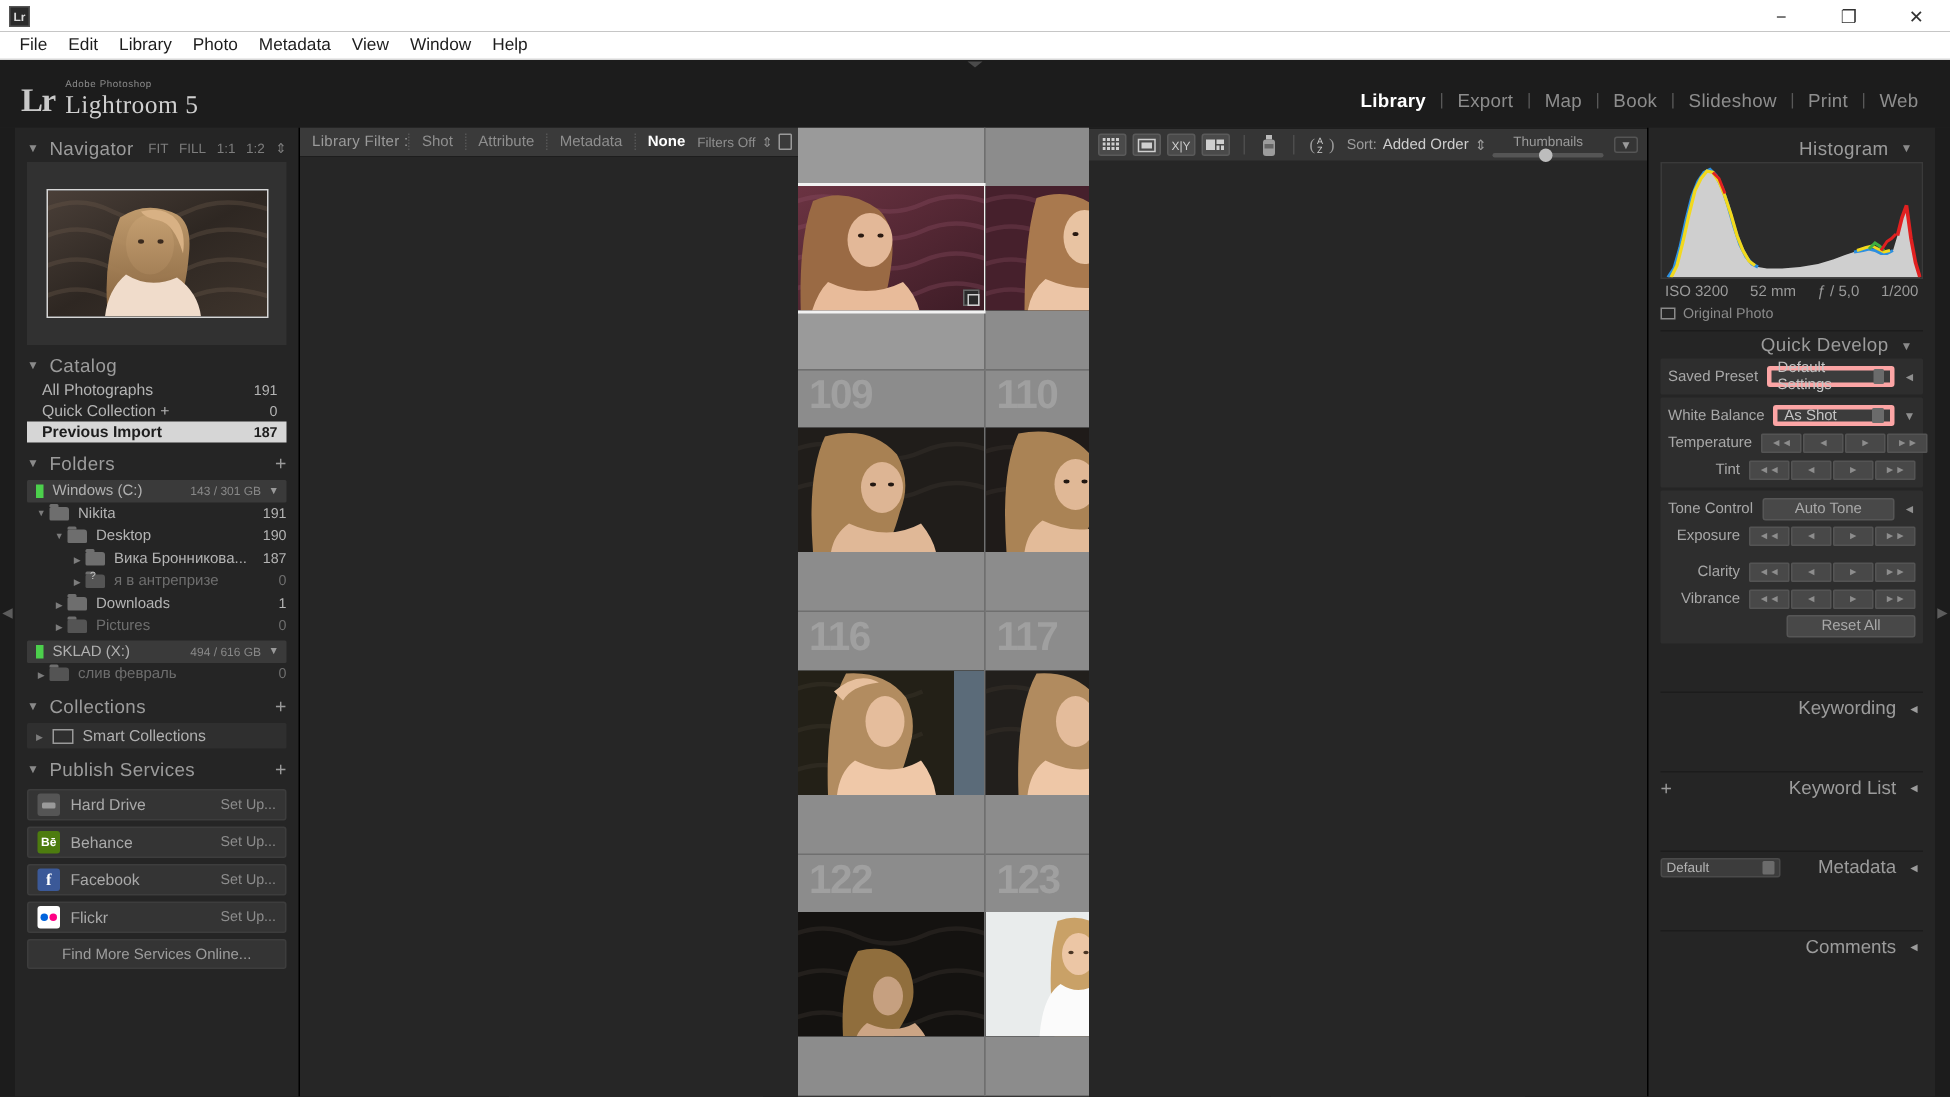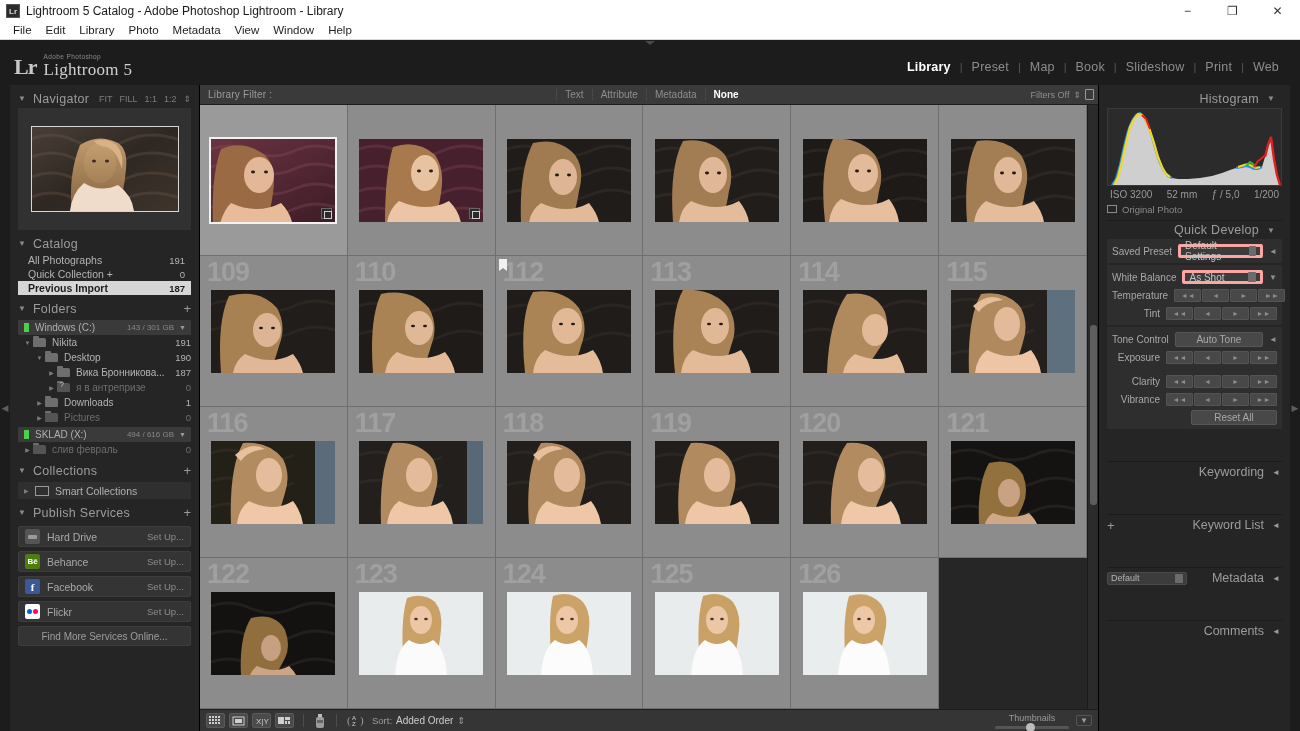--- a/index.html
+++ b/index.html
@@ -124,21 +124,21 @@
   .pubico.fl::after {content:"";position:absolute;right:2px;top:5px;width:5px;height:5px;border-radius:50%;background:#ff0084;}
   .findmore { background:#343434; height:20px; display:flex; align-items:center;
               justify-content:center; margin-top:4px; font-size:10px; color:#9d9d9d;
               border:1px solid #3d3d3d; border-radius:2px; }
 
   .btnrow { display:flex; gap:8px; padding:7px 8px 9px 8px; border-top:1px solid #1a1a1a; }
   .lrbtn { flex:1; height:21px; background:#4a4a4a; border:1px solid #5a5a5a; border-radius:3px;
            color:#d2d2d2; font-size:11.5px; display:flex; align-items:center; justify-content:center; }
 
   
-  #center { flex:1; display:flex; flex-direction:column; background:#262626; min-width:0; }
+  #center { flex:1; display:flex; flex-direction:row; background:#262626; min-width:0; }
   #filterbar { height:20px; background:#3a3a3a; border-bottom:1px solid #1d1d1d;
                display:flex; align-items:center; padding:0 4px 0 8px; font-size:10px; color:#9b9b9b; }
   #filterbar .lf { letter-spacing:.2px; }
   #filterbar .fitems { margin-left:auto; display:flex; align-items:center; gap:0; }
   #filterbar .fi { padding:0 8px; font-size:10px; color:#8e8e8e; border-left:1px dotted #555; }
   #filterbar .fi.on { color:#fff; font-weight:bold; }
   #filterbar .fi:first-child { border-left:1px dotted #555; }
   #filterbar .fright { margin-left:auto; display:flex; align-items:center; gap:4px; }
   #filterbar .foff { font-size:9px; color:#8e8e8e; }
   #filterbar .lock { width:9px; height:11px; border:1px solid #9a9a9a; border-radius:1px;
@@ -218,21 +218,20 @@
 
   
   .sidearrow { width:10px; background:#1c1c1c; display:flex; align-items:center;
                justify-content:center; color:#5c5c5c; font-size:9px; }
 </style>
 </head>
 <body>
 
 <div id="titlebar">
   <div class="lr-ico">Lr</div>
-  <div class="ttl">Lightroom 5 Catalog - Adobe Photoshop Lightroom - Library</div>
   <div class="wbtns">
     <div class="wbtn">−</div>
     <div class="wbtn">❐</div>
     <div class="wbtn close">✕</div>
   </div>
 </div>
 
 <div id="menubar">
   <div class="mi">File</div>
   <div class="mi">Edit</div>
@@ -254,21 +253,21 @@
     <div class="lr-logo">
       <span class="mark">Lr</span>
       <span class="txtblock">
         <span class="adobe">Adobe Photoshop</span>
         <span class="name">Lightroom 5</span>
       </span>
     </div>
     <div id="modules">
       <span class="mod active">Library</span>
       <span class="sep">|</span>
-      <span class="mod">Preset</span>
+      <span class="mod">Export</span>
       <span class="sep">|</span>
       <span class="mod">Map</span>
       <span class="sep">|</span>
       <span class="mod">Book</span>
       <span class="sep">|</span>
       <span class="mod">Slideshow</span>
       <span class="sep">|</span>
       <span class="mod">Print</span>
       <span class="sep">|</span>
       <span class="mod">Web</span>
@@ -443,21 +442,21 @@
         <div class="findmore">Find More Services Online...</div>
       </div>
 
     </div>
 
     <div id="center">
 
       <div id="filterbar">
         <span class="lf">Library Filter :</span>
         <span class="fitems">
-          <span class="fi">Text</span>
+          <span class="fi">Shot</span>
           <span class="fi">Attribute</span>
           <span class="fi">Metadata</span>
           <span class="fi on">None</span>
         </span>
         <span class="fright">
           <span class="foff">Filters Off</span>
           <span class="foff">⇕</span>
           <span class="lock"></span>
         </span>
       </div>

